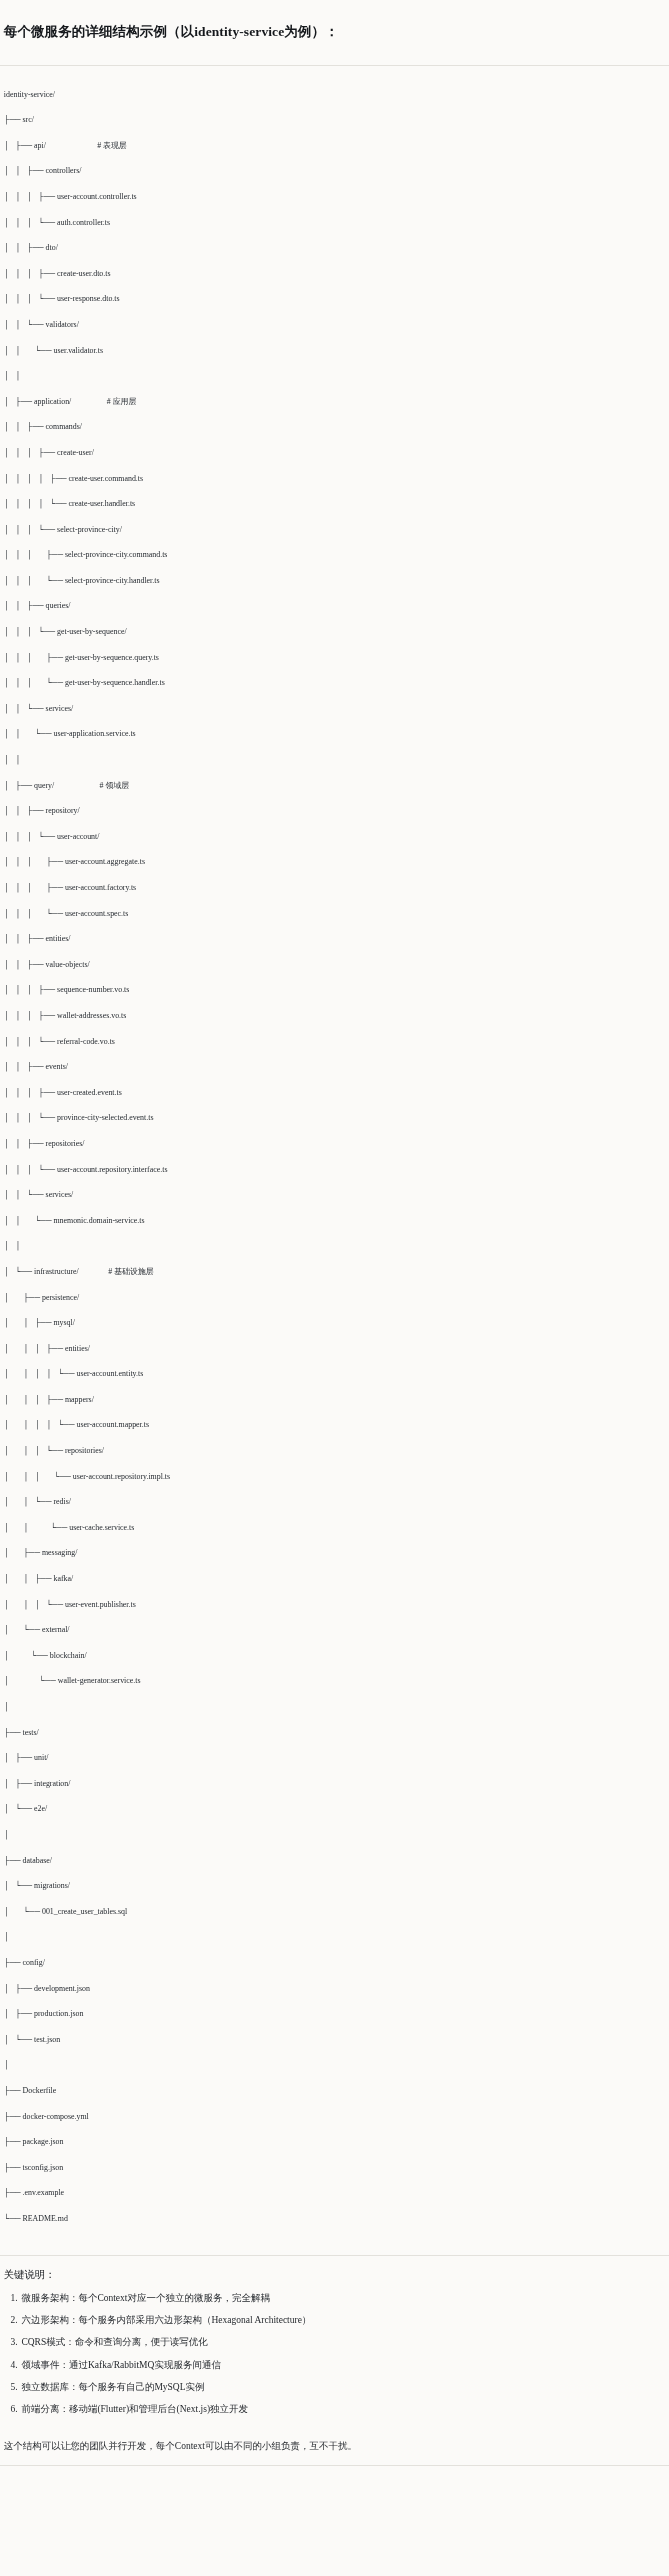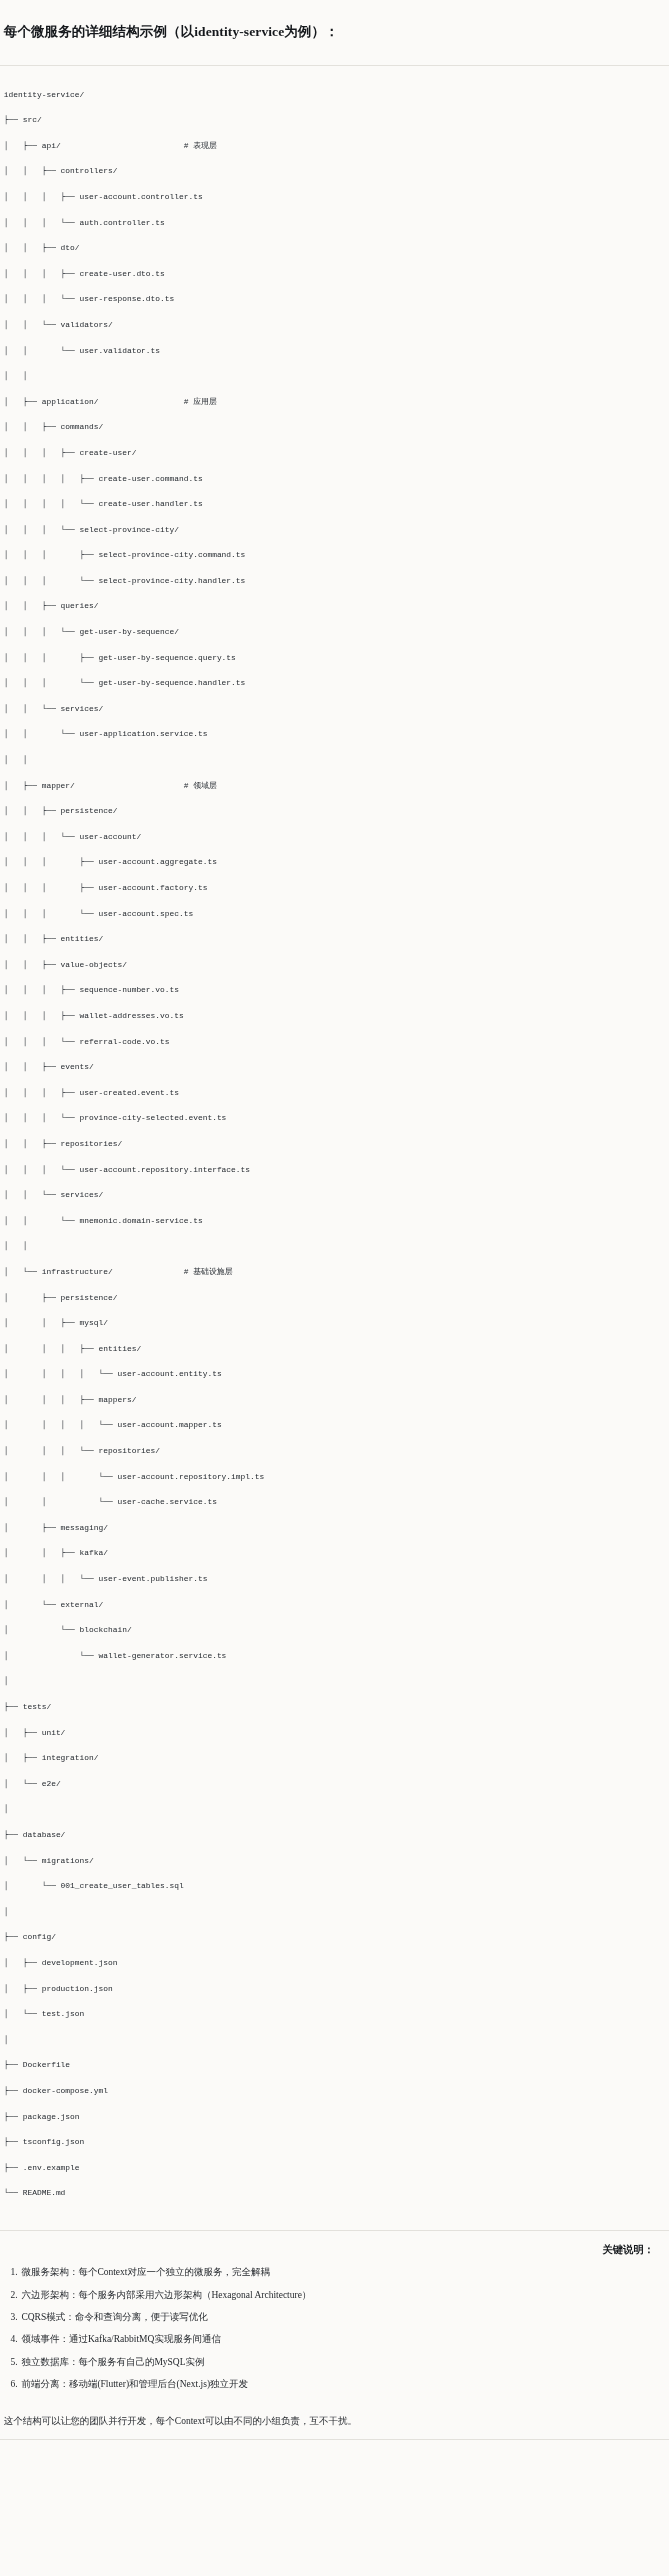--- a/index.html
+++ b/index.html
@@ -36,21 +36,21 @@
   }
   .heading-rule {
     height: 0.6px;
     background: #e3e1dc;
     margin: 12.5px 0 0 0;
     width: 100%;
   }
 
   
   .tree-block {
-    font-family: Liberation Mono, monospace;
+    font-family: Liberation Serif, serif;
     font-size: 7.9px;
     line-height: 12.8px;
     color: #24292f;
     padding: 15px 0 3.8px 3.8px;
     white-space: pre;
     background: #fbfaf8;
   }
   .tree-line {
     white-space: pre;
     display: block;
@@ -63,26 +63,25 @@
     background: #e3e1dc;
     width: 100%;
     margin-top: 5px;
   }
 
   .keys-wrap {
     padding: 12.5px 15px 11.3px 3.8px;
   }
   .keys-title {
     font-family: "Liberation Serif", serif;
-    font-weight: bold;
+    font-weight: normal;
     font-size: 10.3px;
     line-height: 1.4;
     color: #15181c;
     margin: 0 0 8.1px 0;
-    text-align: right;
   }
   ol.keys-list {
     margin: 0;
     padding: 0 0 0 16.3px;
     font-family: "Liberation Serif", serif;
     font-size: 9.5px;
     line-height: 1.5;
     color: #1f2328;
   }
   ol.keys-list > li {
@@ -139,22 +138,22 @@
 <span class="tree-line">│   │   │   └── select-province-city/</span>
 <span class="tree-line">│   │   │       ├── select-province-city.command.ts</span>
 <span class="tree-line">│   │   │       └── select-province-city.handler.ts</span>
 <span class="tree-line">│   │   ├── queries/</span>
 <span class="tree-line">│   │   │   └── get-user-by-sequence/</span>
 <span class="tree-line">│   │   │       ├── get-user-by-sequence.query.ts</span>
 <span class="tree-line">│   │   │       └── get-user-by-sequence.handler.ts</span>
 <span class="tree-line">│   │   └── services/</span>
 <span class="tree-line">│   │       └── user-application.service.ts</span>
 <span class="tree-line">│   │</span>
-<span class="tree-line">│   ├── mapper/                       # 领域层</span>
-<span class="tree-line">│   │   ├── persistence/</span>
+<span class="tree-line">│   ├── query/                       # 领域层</span>
+<span class="tree-line">│   │   ├── repository/</span>
 <span class="tree-line">│   │   │   └── user-account/</span>
 <span class="tree-line">│   │   │       ├── user-account.aggregate.ts</span>
 <span class="tree-line">│   │   │       ├── user-account.factory.ts</span>
 <span class="tree-line">│   │   │       └── user-account.spec.ts</span>
 <span class="tree-line">│   │   ├── entities/</span>
 <span class="tree-line">│   │   ├── value-objects/</span>
 <span class="tree-line">│   │   │   ├── sequence-number.vo.ts</span>
 <span class="tree-line">│   │   │   ├── wallet-addresses.vo.ts</span>
 <span class="tree-line">│   │   │   └── referral-code.vo.ts</span>
 <span class="tree-line">│   │   ├── events/</span>
@@ -167,20 +166,21 @@
 <span class="tree-line">│   │</span>
 <span class="tree-line">│   └── infrastructure/               # 基础设施层</span>
 <span class="tree-line">│       ├── persistence/</span>
 <span class="tree-line">│       │   ├── mysql/</span>
 <span class="tree-line">│       │   │   ├── entities/</span>
 <span class="tree-line">│       │   │   │   └── user-account.entity.ts</span>
 <span class="tree-line">│       │   │   ├── mappers/</span>
 <span class="tree-line">│       │   │   │   └── user-account.mapper.ts</span>
 <span class="tree-line">│       │   │   └── repositories/</span>
 <span class="tree-line">│       │   │       └── user-account.repository.impl.ts</span>
+<span class="tree-line">│       │   └── redis/</span>
 <span class="tree-line">│       │           └── user-cache.service.ts</span>
 <span class="tree-line">│       ├── messaging/</span>
 <span class="tree-line">│       │   ├── kafka/</span>
 <span class="tree-line">│       │   │   └── user-event.publisher.ts</span>
 <span class="tree-line">│       └── external/</span>
 <span class="tree-line">│           └── blockchain/</span>
 <span class="tree-line">│               └── wallet-generator.service.ts</span>
 <span class="tree-line">│</span>
 <span class="tree-line">├── tests/</span>
 <span class="tree-line">│   ├── unit/</span>

